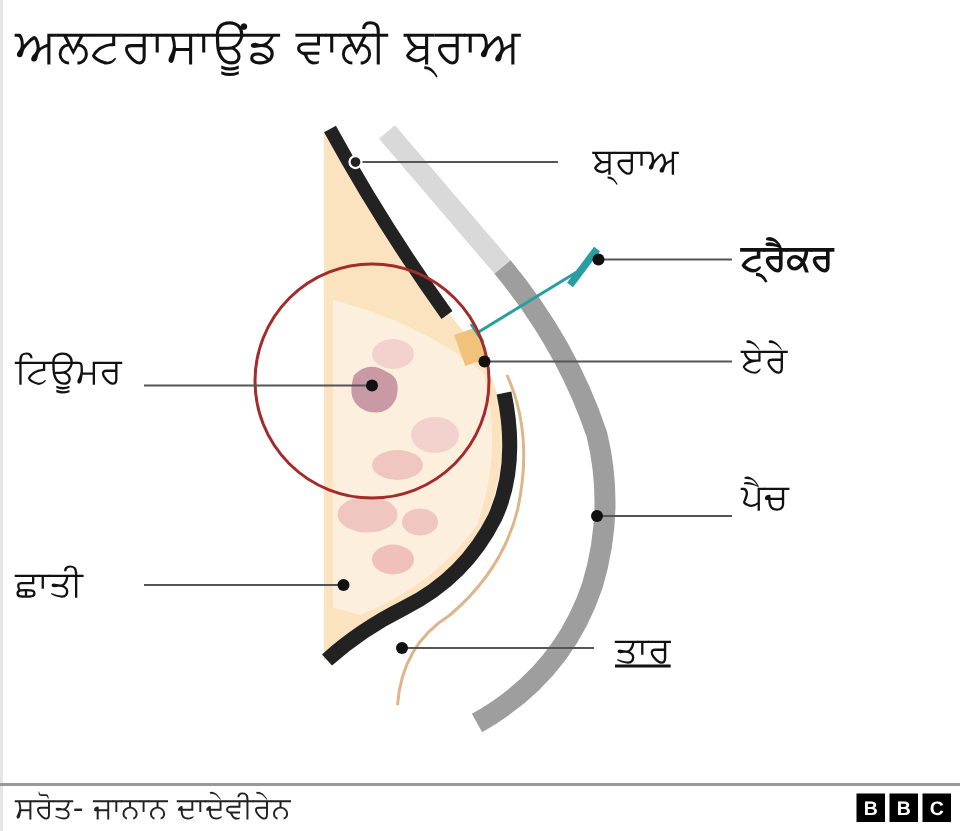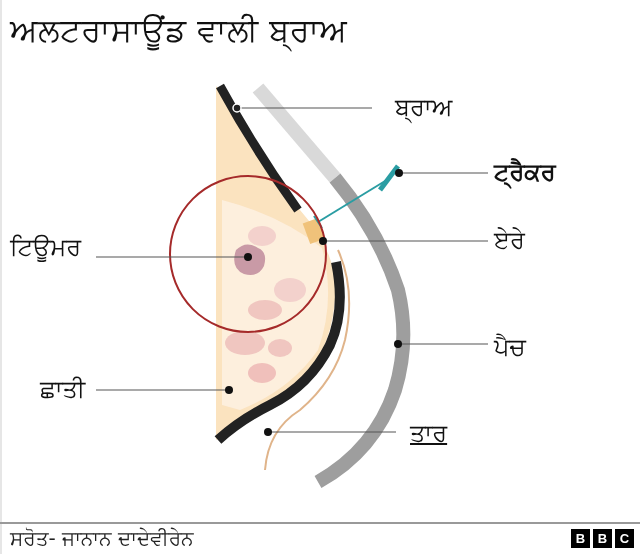--- a/index.html
+++ b/index.html
@@ -76,22 +76,22 @@
   <circle cx="229" cy="390" r="4" fill="#111"></circle>
 
   <line x1="268" y1="432" x2="396" y2="432" stroke="#555" stroke-width="1.2"></line>
   <circle cx="268" cy="432" r="4" fill="#111"></circle>
 </svg>
 
 <div class="label" style="left:395px; top:92px;text-align:right;">ਬ੍ਰਾਅ</div>
 <div class="label" style="left:494px; top:157px;font-weight:bold;">ਟ੍ਰੈਕਰ</div>
 <div class="label" style="left:494px; top:225px;">ਏਰੇ</div>
 <div class="label" style="left:10px; top:232px;">ਟਿਊਮਰ</div>
-<div class="label" style="left:494px; top:332px;">ਪੈਚ</div>
-<div class="label" style="left:40px; top:374px;">ਛਾਤੀ</div>
+<div class="label" style="left:494px; top:316px;">ਪੈਚ</div>
+<div class="label" style="left:10px; top:374px;">ਛਾਤੀ</div>
 <div class="label" style="left:410px; top:418px;text-decoration:underline;">ਤਾਰ</div>
 
 <div class="footer-rule"></div>
 <div class="source">ਸਰੋਤ- ਜਾਨਾਨ ਦਾਦੇਵੀਰੇਨ</div>
 <div class="bbc">
   <span>B</span>
   <span>B</span>
   <span>C</span>
 </div>
 

